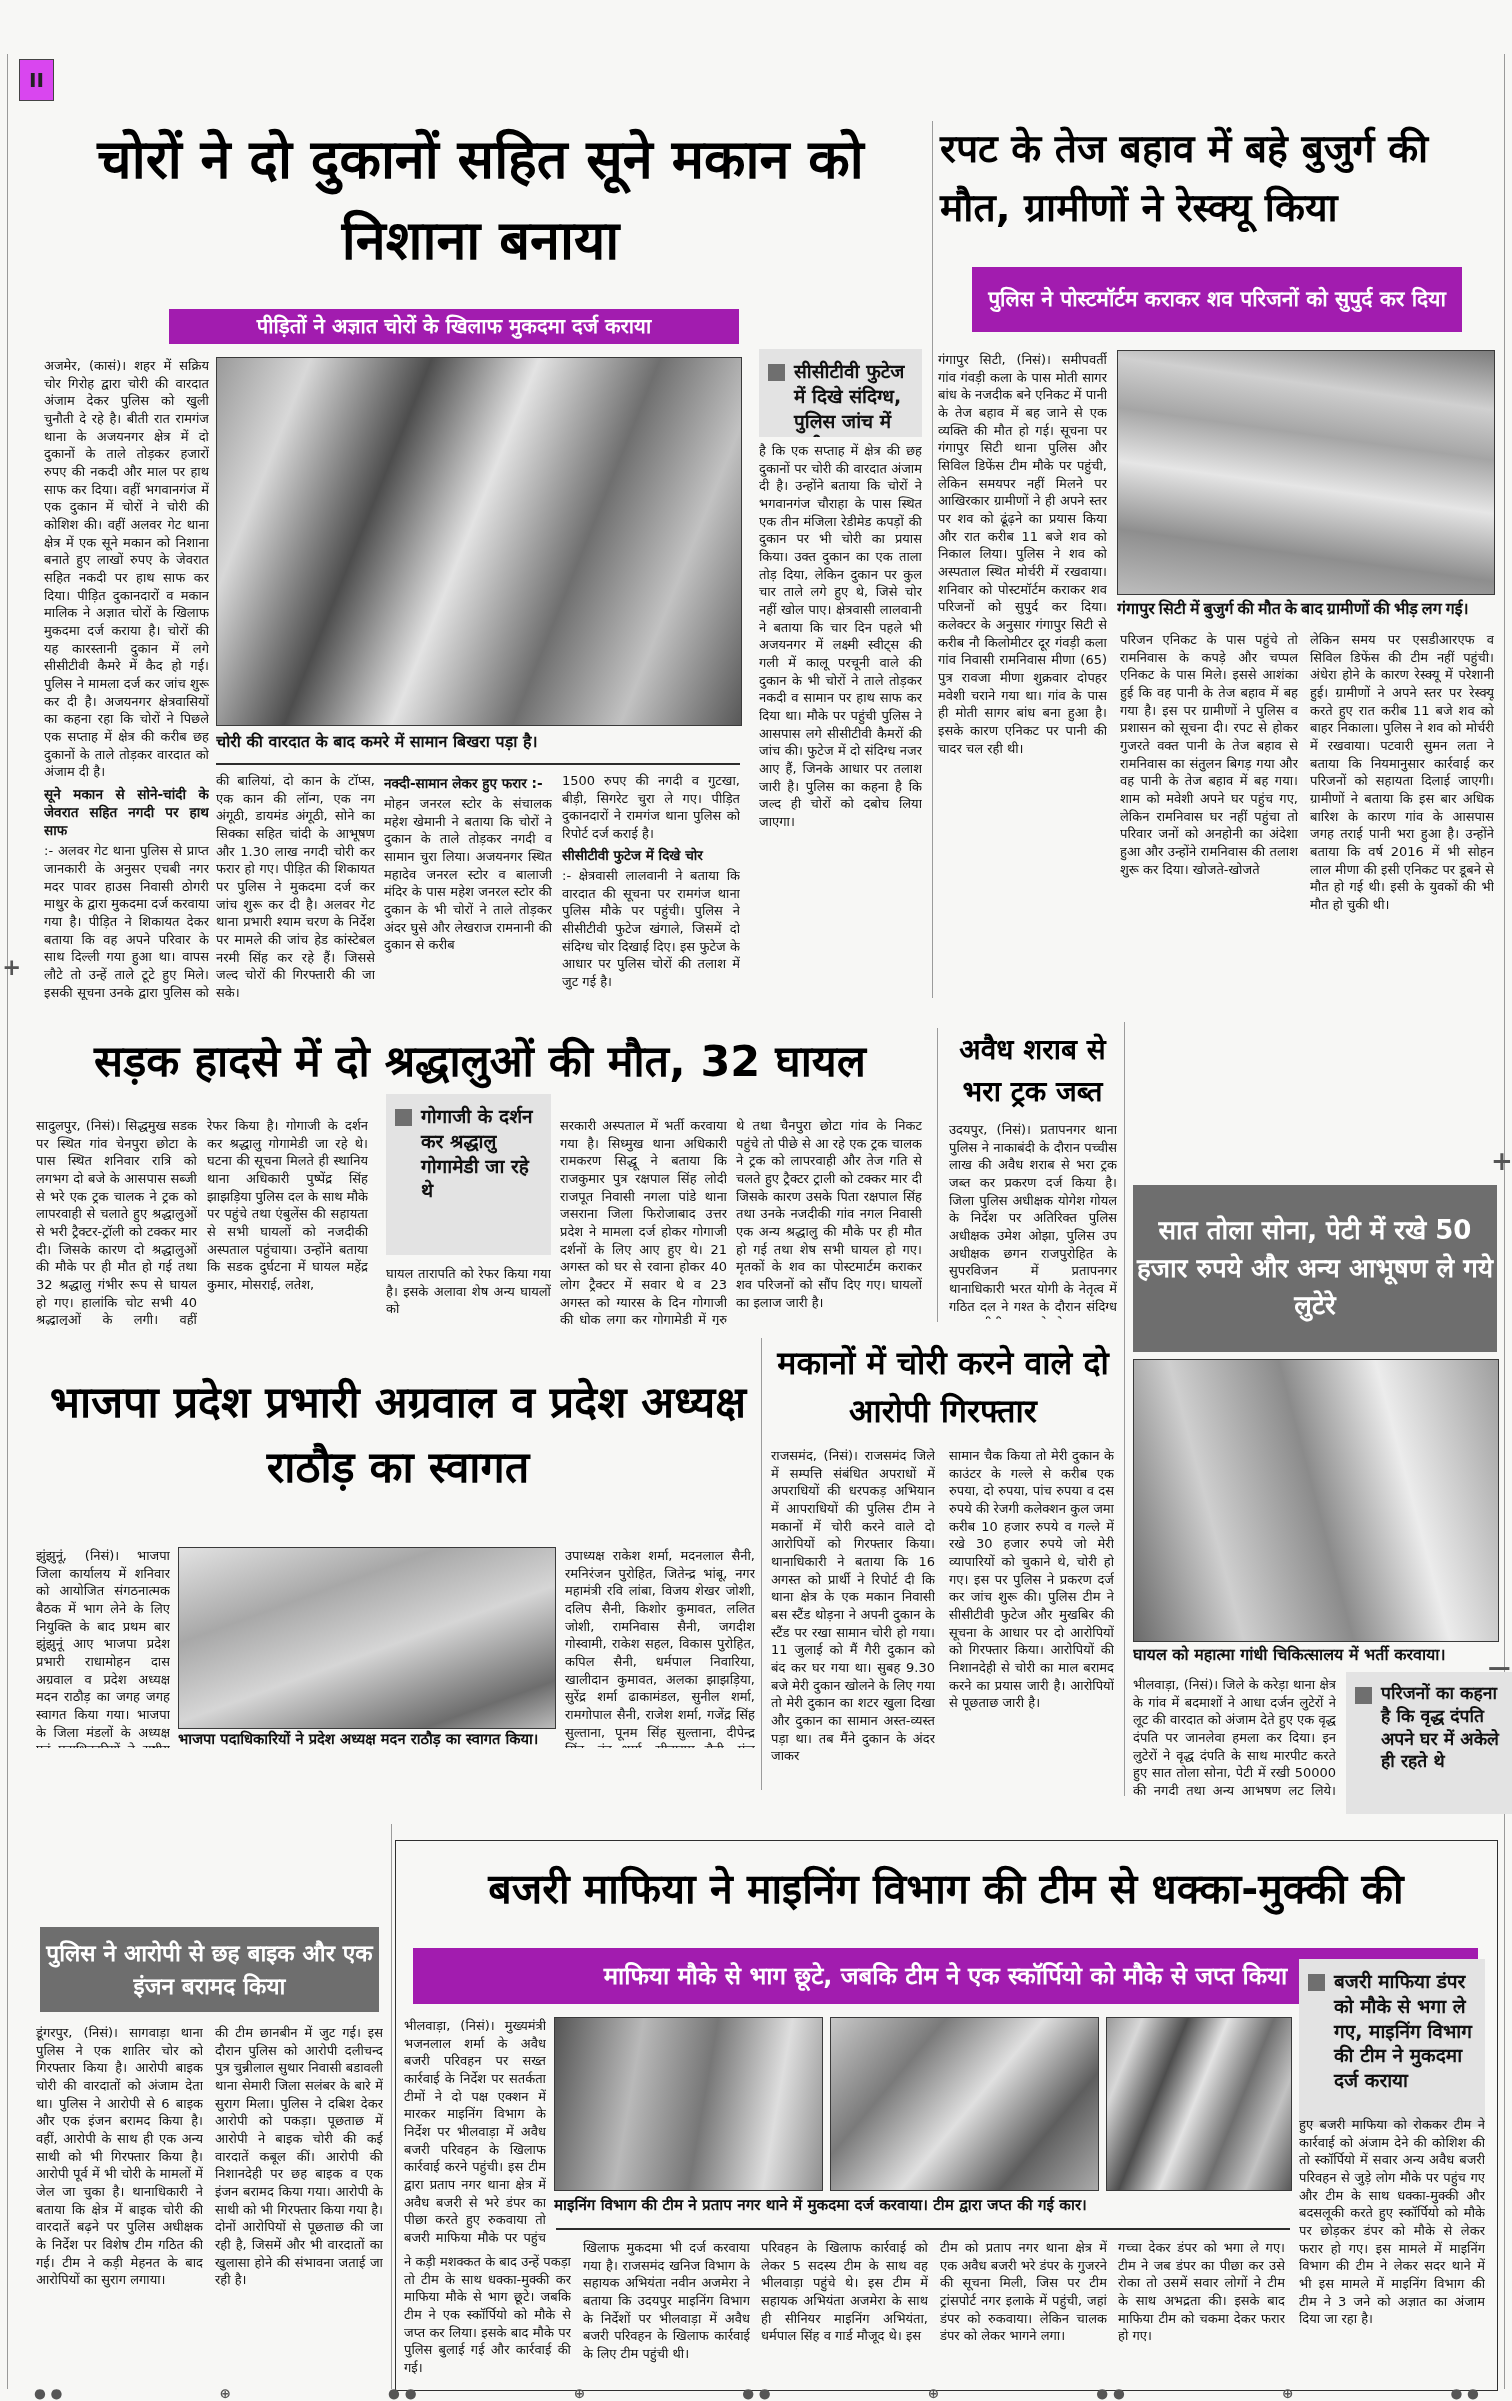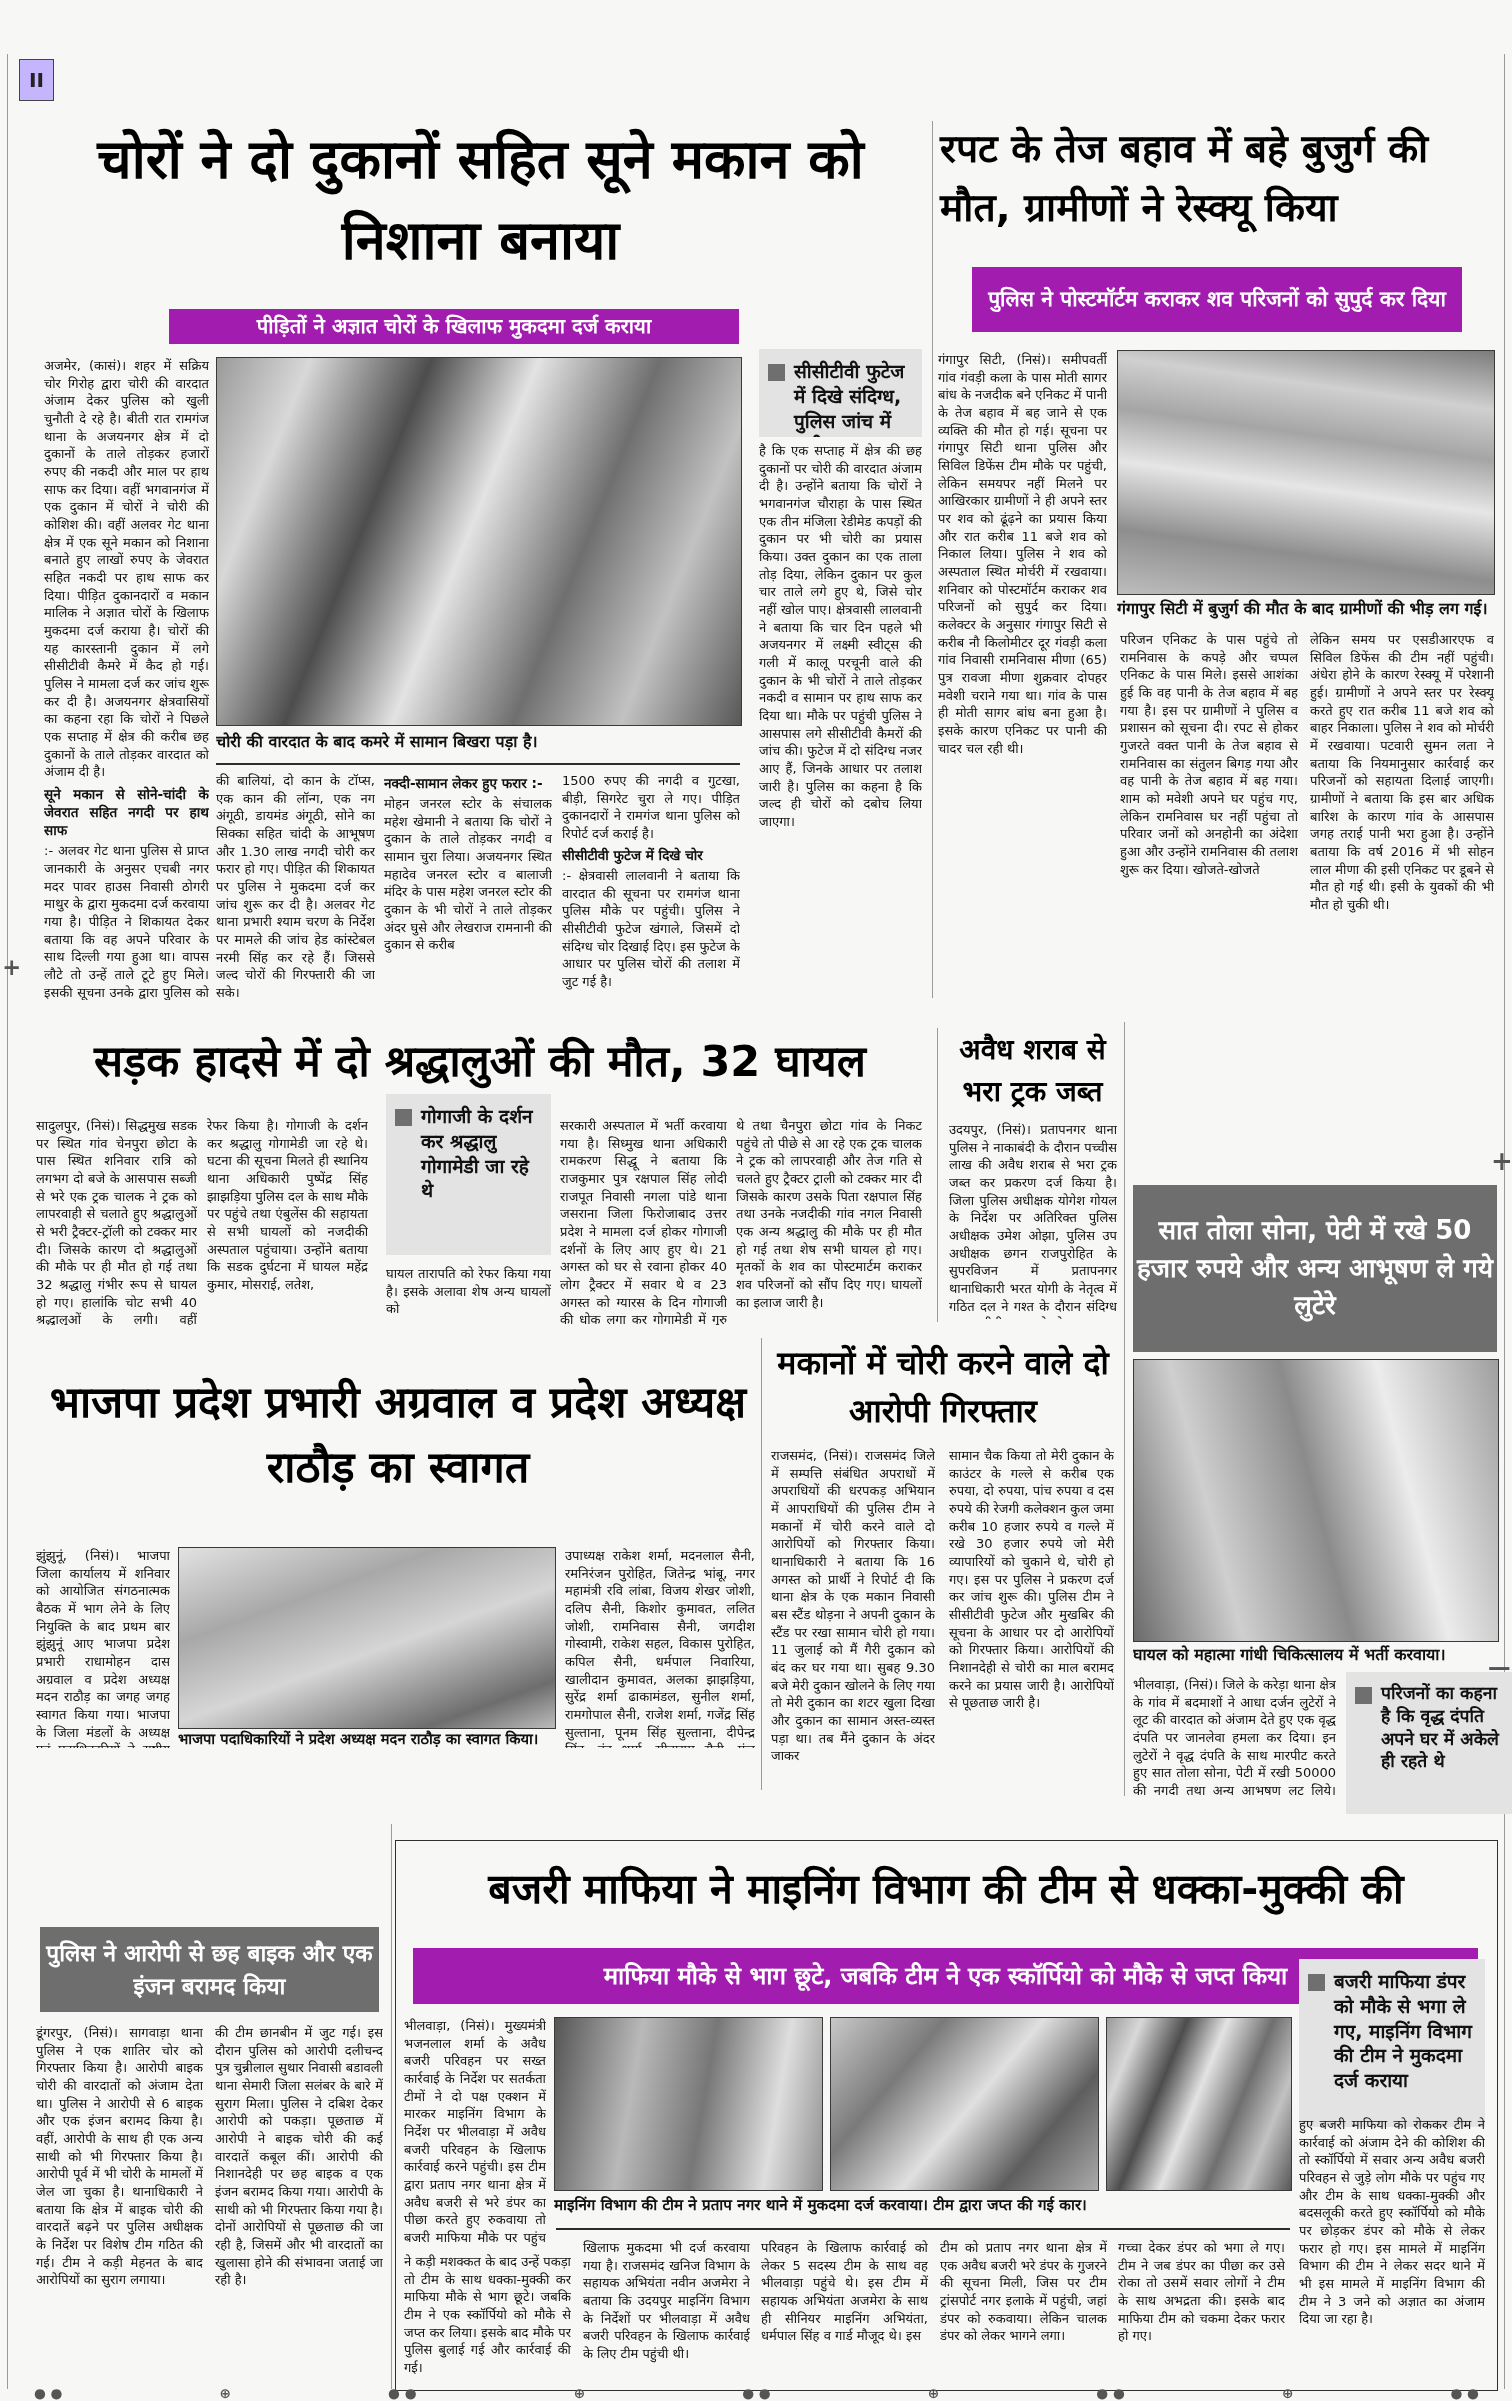--- a/index.html
+++ b/index.html
@@ -1,20 +1,20 @@
 <!DOCTYPE html>
 <html style="font-size:9px"><head>
 <meta charset="utf-8">
 <style>
   html,body{margin:0;padding:0;background:#e8e8e6;}
   #page{position:relative;width:1512px;height:2401px;background:#f7f7f5;font-family:"DejaVu Sans",sans-serif;color:#111;overflow:hidden;}
   .abs{position:absolute;}
   .edge{background:#9a9a9a;}
   .masthead{background:#686868;color:#fff;display:flex;align-items:center;justify-content:center;}
-  .pagenum{background:#c4b5fd;color:#222;display:flex;align-items:center;justify-content:center;font-size:20.3px;font-weight:bold;border:0.6px solid #444;}
+  .pagenum{background:#d946ef;color:#222;display:flex;align-items:center;justify-content:center;font-size:20.3px;font-weight:bold;border:0.6px solid #444;}
   .mast-title{font-size:21.5px;font-weight:bold;letter-spacing:0.6px;}
   .mast-right{position:absolute;right:19px;top:0;height:100%;display:flex;align-items:center;font-size:17.5px;font-weight:bold;}
   .headline{font-weight:bold;color:#000;text-align:center;line-height:1.5;}
   .nowrap{white-space:nowrap;}
   .subbar{background:#a21caf;color:#fff;font-weight:bold;display:flex;align-items:center;justify-content:center;line-height:1.35;}
   .col{font-size:13px;line-height:1.36;text-align:justify;overflow:hidden;}
   .col p{margin:0 0 3.4px 0;}
   .colhead{font-weight:bold;font-size:13.6px;margin:2.3px 0;}
   .caption{font-weight:bold;font-size:16px;line-height:1.2;overflow:hidden;}
   .photo{border:1.1px solid #3a3a3a;}
@@ -76,21 +76,21 @@
   </div>
   <div class="abs col" style="left:759px;top:442px;width:163px;height:557px;">है कि एक सप्ताह में क्षेत्र की छह दुकानों पर चोरी की वारदात अंजाम दी है। उन्होंने बताया कि चोरों ने भगवानगंज चौराहा के पास स्थित एक तीन मंजिला रेडीमेड कपड़ों की दुकान पर भी चोरी का प्रयास किया। उक्त दुकान का एक ताला तोड़ दिया, लेकिन दुकान पर कुल चार ताले लगे हुए थे, जिसे चोर नहीं खोल पाए। क्षेत्रवासी लालवानी ने बताया कि चार दिन पहले भी अजयनगर में लक्ष्मी स्वीट्स की गली में कालू परचूनी वाले की दुकान के भी चोरों ने ताले तोड़कर नकदी व सामान पर हाथ साफ कर दिया था। मौके पर पहुंची पुलिस ने आसपास लगे सीसीटीवी कैमरों की जांच की। फुटेज में दो संदिग्ध नजर आए हैं, जिनके आधार पर तलाश जारी है। पुलिस का कहना है कि जल्द ही चोरों को दबोच लिया जाएगा।</div>
 
   <div class="abs vrule" style="left:932px;top:121px;height:877px;"></div>
 
   <div class="abs headline" style="left:940px;top:120px;width:556px;height:141px;font-size:39px;text-align:left;">रपट के तेज बहाव में बहे बुजुर्ग की मौत, ग्रामीणों ने रेस्क्यू किया</div>
   <div class="abs subbar" style="left:972px;top:267px;width:490px;height:65px;font-size:21px;">पुलिस ने पोस्टमॉर्टम कराकर शव परिजनों को सुपुर्द कर दिया</div>
 
   <div class="abs col" style="left:938px;top:351px;width:169px;height:647px;">गंगापुर सिटी, (निसं)। समीपवर्ती गांव गंवड़ी कला के पास मोती सागर बांध के नजदीक बने एनिकट में पानी के तेज बहाव में बह जाने से एक व्यक्ति की मौत हो गई। सूचना पर गंगापुर सिटी थाना पुलिस और सिविल डिफेंस टीम मौके पर पहुंची, लेकिन समयपर नहीं मिलने पर आखिरकार ग्रामीणों ने ही अपने स्तर पर शव को ढूंढ़ने का प्रयास किया और रात करीब 11 बजे शव को निकाल लिया। पुलिस ने शव को अस्पताल स्थित मोर्चरी में रखवाया। शनिवार को पोस्टमॉर्टम कराकर शव परिजनों को सुपुर्द कर दिया। कलेक्टर के अनुसार गंगापुर सिटी से करीब नौ किलोमीटर दूर गंवड़ी कला गांव निवासी रामनिवास मीणा (65) पुत्र रावजा मीणा शुक्रवार दोपहर मवेशी चराने गया था। गांव के पास ही मोती सागर बांध बना हुआ है। इसके कारण एनिकट पर पानी की चादर चल रही थी।</div>
   <div class="abs photo ph2" style="left:1117px;top:350px;width:376px;height:243px;"></div>
-  <div class="abs caption" style="left:1117px;top:599px;width:376px;height:25px;">गंगापुर सिटी में बुजुर्ग की मौत के बाद ग्रामीणों की भीड़ लग गई।</div>
+  <div class="abs caption" style="left:1117px;top:599px;width:376px;height:25px;font-family:Liberation Serif, serif;">गंगापुर सिटी में बुजुर्ग की मौत के बाद ग्रामीणों की भीड़ लग गई।</div>
   <div class="abs col" style="left:1120px;top:631px;width:178px;height:367px;">परिजन एनिकट के पास पहुंचे तो रामनिवास के कपड़े और चप्पल एनिकट के पास मिले। इससे आशंका हुई कि वह पानी के तेज बहाव में बह गया है। इस पर ग्रामीणों ने पुलिस व प्रशासन को सूचना दी। रपट से होकर गुजरते वक्त पानी के तेज बहाव से रामनिवास का संतुलन बिगड़ गया और वह पानी के तेज बहाव में बह गया। शाम को मवेशी अपने घर पहुंच गए, लेकिन रामनिवास घर नहीं पहुंचा तो परिवार जनों को अनहोनी का अंदेशा हुआ और उन्होंने रामनिवास की तलाश शुरू कर दिया। खोजते-खोजते</div>
   <div class="abs col" style="left:1310px;top:631px;width:184px;height:367px;">लेकिन समय पर एसडीआरएफ व सिविल डिफेंस की टीम नहीं पहुंची। अंधेरा होने के कारण रेस्क्यू में परेशानी हुई। ग्रामीणों ने अपने स्तर पर रेस्क्यू करते हुए रात करीब 11 बजे शव को बाहर निकाला। पुलिस ने शव को मोर्चरी में रखवाया। पटवारी सुमन लता ने बताया कि नियमानुसार कार्रवाई कर परिजनों को सहायता दिलाई जाएगी। ग्रामीणों ने बताया कि इस बार अधिक बारिश के कारण गांव के आसपास जगह तराई पानी भरा हुआ है। उन्होंने बताया कि वर्ष 2016 में भी सोहन लाल मीणा की इसी एनिकट पर डूबने से मौत हो गई थी। इसी के युवकों की भी मौत हो चुकी थी।</div>
 
   <div class="abs headline nowrap" style="left:34px;top:1029px;width:892px;height:82px;font-size:43px;">सड़क हादसे में दो श्रद्धालुओं की मौत, 32 घायल</div>
   <div class="abs col" style="left:36px;top:1117px;width:161px;height:208px;">सादुलपुर, (निसं)। सिद्धमुख सडक पर स्थित गांव चेनपुरा छोटा के पास स्थित शनिवार रात्रि को लगभग दो बजे के आसपास सब्जी से भरे एक ट्रक चालक ने ट्रक को लापरवाही से चलाते हुए श्रद्धालुओं से भरी ट्रैक्टर-ट्रॉली को टक्कर मार दी। जिसके कारण दो श्रद्धालुओं की मौके पर ही मौत हो गई तथा 32 श्रद्धालु गंभीर रूप से घायल हो गए। हालांकि चोट सभी 40 श्रद्धालुओं के लगी। वहीं चिकित्सकों ने एक गंभीर घायलों को हायर सेंटर अस्पताल में</div>
   <div class="abs graybox" style="left:386px;top:1094px;width:147px;height:141px;">
     <span class="sqbullet"></span>
     <span class="txt">गोगाजी के दर्शन कर श्रद्धालु गोगामेडी जा रहे थे</span>
   </div>
   <div class="abs col" style="left:207px;top:1117px;width:161px;height:208px;">रेफर किया है। गोगाजी के दर्शन कर श्रद्धालु गोगामेडी जा रहे थे। घटना की सूचना मिलते ही स्थानिय थाना अधिकारी पुष्पेंद्र सिंह झाझड़िया पुलिस दल के साथ मौके पर पहुंचे तथा एंबुलेंस की सहायता से सभी घायलों को नजदीकी अस्पताल पहुंचाया। उन्होंने बताया कि सडक दुर्घटना में घायल महेंद्र कुमार, मोसराई, लतेश,</div>

